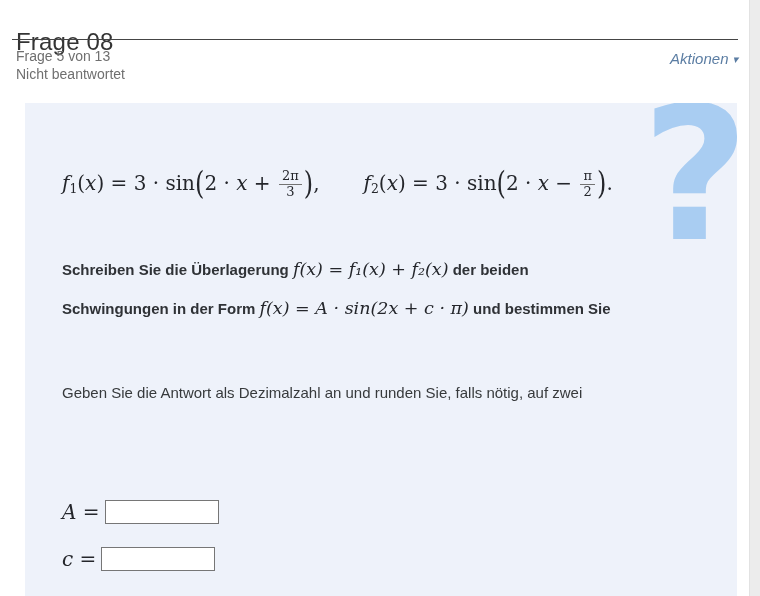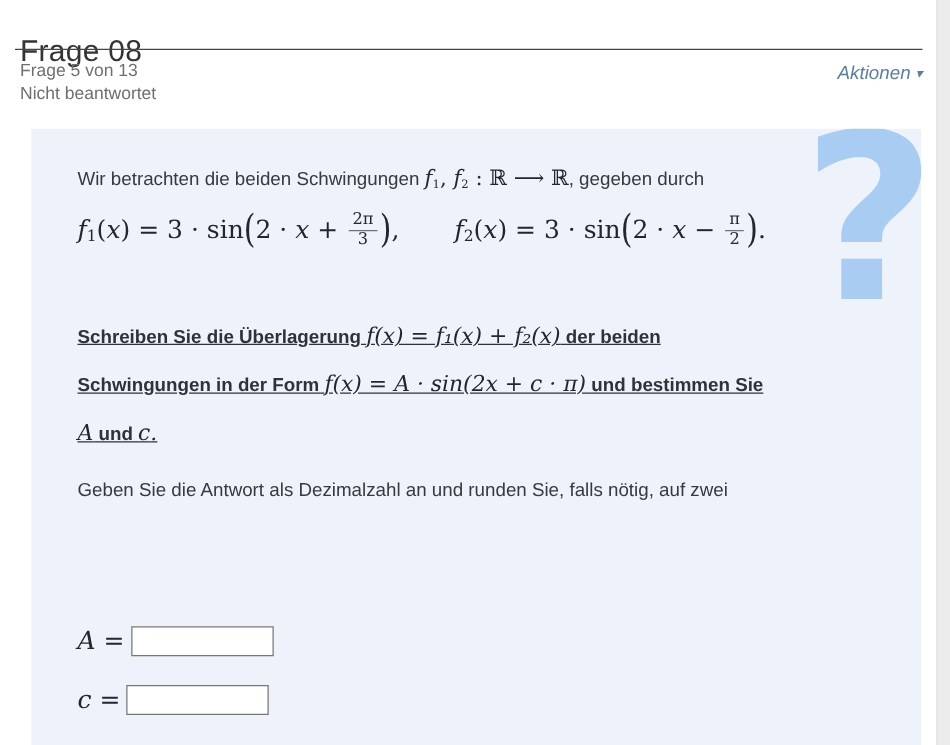--- a/index.html
+++ b/index.html
@@ -62,21 +62,21 @@
   .frac{
     display:inline-block;vertical-align:middle;text-align:center;
     font-size:13px;line-height:1.15;margin:0 2px;
   }
   .frac .num{display:block;border-bottom:1px solid #737373;padding:0 3px;}
   .frac .den{display:block;}
   
   .task{
     position:absolute;left:37px;top:147px;
     font-size:15px;font-weight:700;line-height:38px;
-    white-space:nowrap;color:#2f3236;text-decoration:underline;
+    white-space:nowrap;color:#2f3236;
   }
   .task .m{
     font-family:"DejaVu Serif",serif;font-style:italic;font-weight:400;
     font-size:17.5px;color:#24262b;
   }
   
   .hint{
     position:absolute;left:37px;top:272px;
     font-size:15px;font-weight:400;line-height:35px;
     white-space:nowrap;color:#373a3c;
@@ -121,30 +121,28 @@
   </div>
 
   <div class="actions">
     <span>Aktionen</span><span class="caret">▾</span>
   </div>
 
   <div class="panel">
 
     <div class="qmark">?</div>
 
-    <p class="intro"><span>Wir betrachten die beiden Schwingungen </span><span class="mi">f</span><sub class="msub">1</sub><span class="mu">, </span><span class="mi">f</span><sub class="msub">2</sub><span class="mu"> : </span><span class="mu">ℝ</span><span class="mu"> ⟶ </span><span class="mu">ℝ</span><span>, gegeben durch</span></p>
 
     <div class="formula">
       <span><span class="mi">f</span><sub class="msub">1</sub><span class="mu">(</span><span class="mi">x</span><span class="mu">) = 3 · sin</span><span class="bp">(</span><span class="mu">2 · </span><span class="mi">x</span><span class="mu"> + </span><span class="frac"><span class="num">2π</span><span class="den">3</span></span><span class="bp">)</span><span class="mu">,</span></span><span class="fgap"></span><span><span class="mi">f</span><sub class="msub">2</sub><span class="mu">(</span><span class="mi">x</span><span class="mu">) = 3 · sin</span><span class="bp">(</span><span class="mu">2 · </span><span class="mi">x</span><span class="mu"> − </span><span class="frac"><span class="num">π</span><span class="den">2</span></span><span class="bp">)</span><span class="mu">.</span></span>
     </div>
 
     <div class="task">
       <div><span>Schreiben Sie die Überlagerung </span><span class="m">f(x) = f₁(x) + f₂(x)</span><span> der beiden</span></div>
       <div><span>Schwingungen in der Form </span><span class="m">f(x) = A · sin(2x + c · π)</span><span> und bestimmen Sie</span></div>
-      <div><span class="m">A</span><span> und </span><span class="m">c</span><span class="m">.</span></div>
     </div>
 
     <div class="hint">
       <div>Geben Sie die Antwort als Dezimalzahl an und runden Sie, falls nötig, auf zwei</div>
     </div>
 
     <div class="row row-a">
       <span class="alab"><span class="mi">A</span><span class="mu"> =</span></span>
       <input class="ans" type="text" value="" style="">
     </div>

